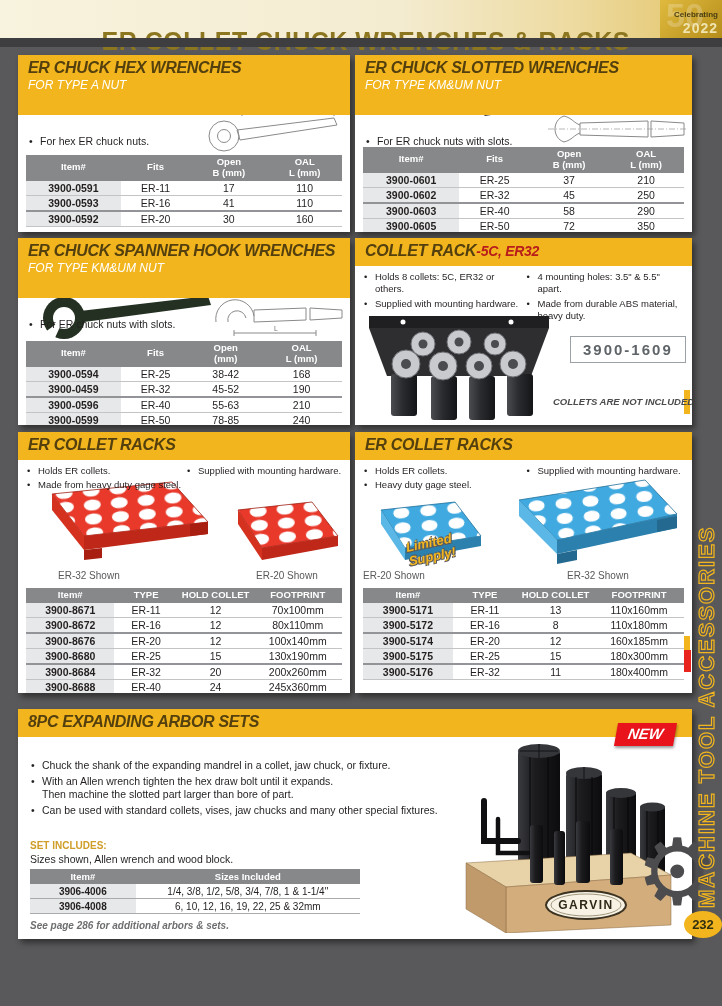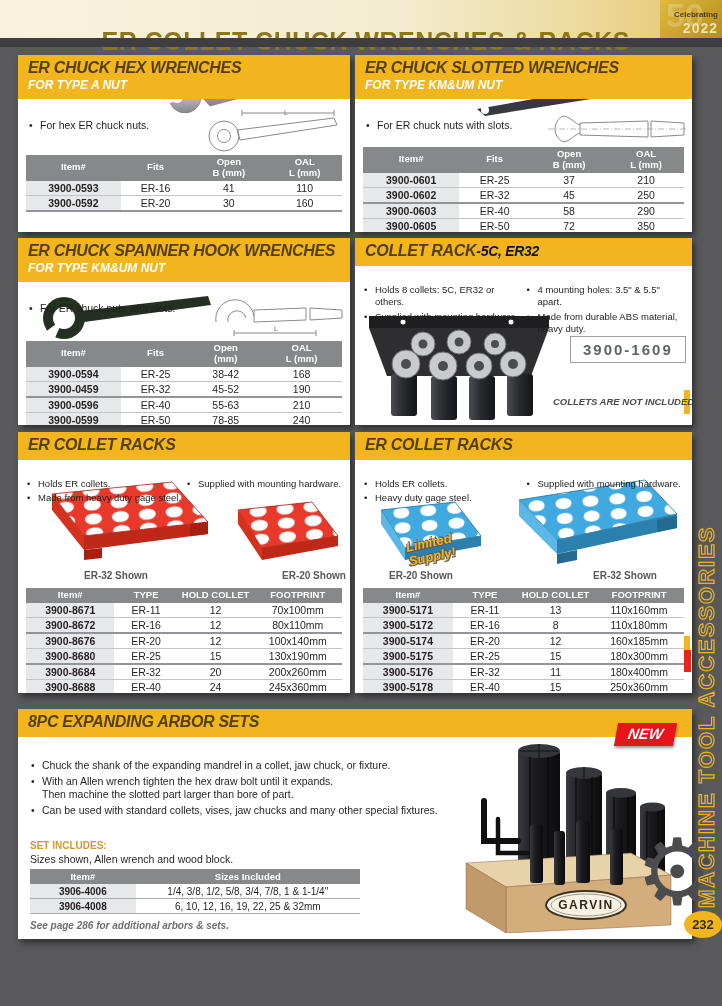--- a/index.html
+++ b/index.html
@@ -22,32 +22,32 @@
   .panel { position:absolute; background:#fff; box-shadow:3px 4px 6px rgba(0,0,0,.45); overflow:hidden; }
   .p1 { left:18px;  top:55px;  width:332px; height:177px; }
   .p2 { left:355px; top:55px;  width:337px; height:177px; }
   .p3 { left:18px;  top:238px; width:332px; height:187px; }
   .p4 { left:355px; top:238px; width:337px; height:187px; }
   .p5 { left:18px;  top:432px; width:332px; height:261px; }
   .p6 { left:355px; top:432px; width:337px; height:261px; }
   .p7 { left:18px;  top:700px; width:674px; height:230px;margin-top:9px; }
 
   .panel-head { background:#f2b51d; padding:4px 10px 5px; position:relative; z-index:2; }
-  .panel-head.twoline { height:44px; }
+  .panel-head.twoline { height:60px; }
   .panel-head.oneline { height:28px; }
   .ph-title { font-size:16px; font-weight:700; font-style:italic; letter-spacing:-.3px; color:#54400e; white-space:nowrap; }
-  .ph-sub   { font-size:12px; font-weight:700; font-style:italic; color:#fff; margin-top:1px; white-space:nowrap; }
-  .ph-suffix{ color:#0f172a; font-size:14px;text-align:right; }
+  .ph-sub   { font-size:12px; font-weight:400; font-style:italic; color:#fff; margin-top:1px; white-space:nowrap; }
+  .ph-suffix{ color:#b91c1c; font-size:14px;text-align:right; }
 
   ul.bullets { list-style:none; }
   ul.bullets li { position:relative; padding-left:12px; font-size:10.5px; line-height:1.3;
     color:#231f20; white-space:pre-line; margin-bottom:2px; }
   ul.bullets li::before { content:"•"; position:absolute; left:1px; top:0; color:#231f20; }
   .panel-body { padding:20px 10px 0; position:relative; z-index:2; }
-  .bullet-cols { display:flex; gap:4px; padding:18px 8px 0; position:relative; z-index:2; }
+  .bullet-cols { display:flex; gap:4px; padding:5px 8px 0; position:relative; z-index:2; }
   .bullet-cols ul { flex:1 1 50%; }
   .bullet-cols ul.bullets li { font-size:9.5px; }
 
   
   table.spec { position:absolute; left:8px; right:8px; border-collapse:collapse; width:calc(100% - 16px); z-index:3; background:#fff; }
   table.spec th { background:#87888a; color:#fff; font-weight:700; font-size:9.5px; line-height:1.15;
     padding:2px 3px; white-space:pre-line; text-align:center; vertical-align:middle; }
   table.spec td { font-size:10.5px; text-align:center; padding:1px 3px; color:#231f20;
     border-bottom:1px solid #c3c4c6; }
   table.spec td:first-child { background:#e7e8e9; font-weight:700; }
@@ -58,21 +58,21 @@
   .p1 th:nth-child(2),.p2 th:nth-child(2),.p3 th:nth-child(2) { width:22%; }
   .p5 th:nth-child(1),.p6 th:nth-child(1) { width:28%; }
   .p5 th:nth-child(2),.p6 th:nth-child(2) { width:20%; }
   .p5 th:nth-child(3),.p6 th:nth-child(3) { width:24%; }
   table.sizes { position:absolute; left:12px; top:160px; width:330px; border-collapse:collapse; background:#fff; z-index:3; }
   table.sizes th { background:#87888a; color:#fff; font-weight:700; font-size:9.5px; padding:2px 4px; text-align:center; }
   table.sizes td { font-size:10px; text-align:center; padding:1.5px 4px; border-bottom:1px solid #a9aaac; color:#231f20; }
   table.sizes td:first-child { background:#e7e8e9; font-weight:700; width:32%; }
 
   .photo { position:absolute; z-index:1; }
-  .caption { position:absolute; font-size:10px; font-weight:700; color:#58595b; z-index:3; white-space:nowrap;margin-left:26px; }
+  .caption { position:absolute; font-size:10px; font-weight:400; color:#58595b; z-index:3; white-space:nowrap; }
 
   .item-box { position:absolute; border:1px solid #9aa0a4; background:#fff; padding:4px 12px;
     font-size:15px; font-weight:700; letter-spacing:2px; color:#5f6468; z-index:3; }
   .not-included { position:absolute; font-size:9.5px; font-weight:700; font-style:italic; color:#4b4b4d; z-index:3; white-space:nowrap; }
 
   .limited { position:absolute; left:52px; top:104px; transform:rotate(-12deg); z-index:3;
     font-size:13px; font-weight:800; font-style:italic; color:#f2b51d; white-space:pre-line; line-height:1.05;
     text-shadow:1px 1px 0 #5a5a5c, -1px 1px 0 #5a5a5c, 1px -1px 0 #5a5a5c; }
 
   .new-badge { position:absolute; left:598px; top:14px; transform:skewX(-10deg); background:#e8131b;
@@ -150,20 +150,26 @@
           <tr>
             <th>Item#</th>
             <th>Fits</th>
             <th>Open
 B (mm)</th>
             <th>OAL
 L (mm)</th>
           </tr>
         </thead>
       <tbody>
+          <tr>
+            <td>3900-0591</td>
+            <td>ER-11</td>
+            <td>17</td>
+            <td>110</td>
+          </tr>
           <tr>
             <td>3900-0593</td>
             <td>ER-16</td>
             <td>41</td>
             <td>110</td>
           </tr>
           <tr>
             <td>3900-0592</td>
             <td>ER-20</td>
             <td>30</td>
@@ -510,26 +516,20 @@
             <td>ER-25</td>
             <td>15</td>
             <td>180x300mm</td>
           </tr>
           <tr>
             <td>3900-5176</td>
             <td>ER-32</td>
             <td>11</td>
             <td>180x400mm</td>
           </tr>
-          <tr>
-            <td>3900-5178</td>
-            <td>ER-40</td>
-            <td>15</td>
-            <td>250x360mm</td>
-          </tr>
         </tbody>
     </table>
   </section>
 
   <section class="panel p7">
     <div class="panel-head oneline">
       <div class="ph-title">8PC EXPANDING ARBOR SETS</div>
     </div>
     <div class="new-badge"><span>NEW</span></div>
     <div class="panel-body" style="position:absolute;left:2px;top:30px;width:440px">

